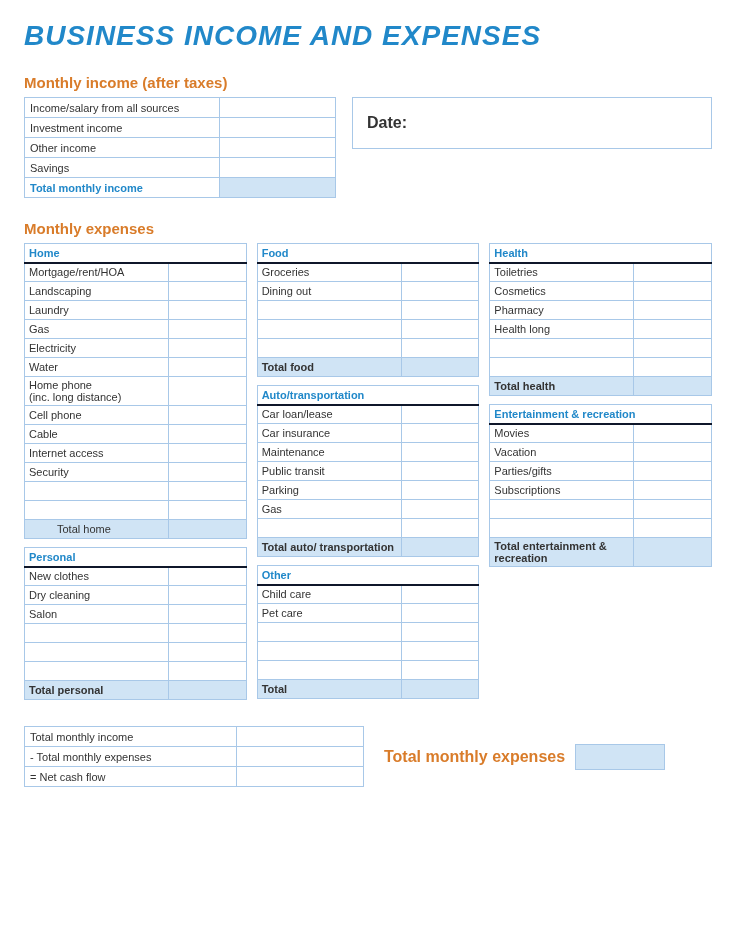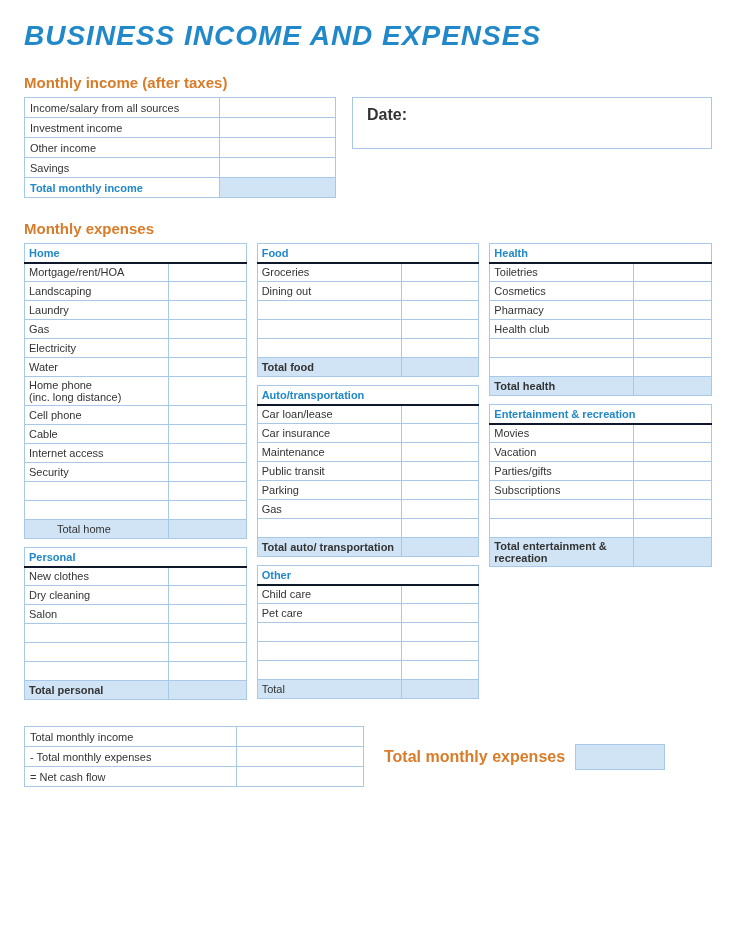--- a/index.html
+++ b/index.html
@@ -40,20 +40,21 @@
     .income-table td.value { width: 120px; background: #fff; }
     .income-table tr:last-child td { color: #2188c9; }
     .date-box {
       border: 1px solid #a8c8e8;
       padding: 8px 14px;
       flex: 1;
       font-size: 16px;
       font-weight: bold;
       height: 52px;
       display: flex;
+      align-items: center;
     }
     
     .expenses-section { margin-bottom: 18px; }
     .expenses-grid { display: flex; gap: 10px; }
     .expense-col { flex: 1; }
     
     .exp-table { border-collapse: collapse; width: 100%; margin-bottom: 8px; }
     .exp-table td {
       border: 1px solid #a8c8e8;
       padding: 2px 4px;
@@ -332,21 +333,21 @@
             </tr>
             <tr class="blank">
               <td class="label"></td>
               <td class="value"></td>
             </tr>
             <tr class="blank">
               <td class="label"></td>
               <td class="value"></td>
             </tr>
             <tr class="total-row">
-              <td class="label" style="font-weight: normal;">Total</td>
+              <td class="label" style="font-weight: bold;">Total</td>
               <td class="value" style="background: rgb(208, 228, 245);"></td>
             </tr>
           </tbody>
         </table>
       </div>
       <div class="expense-col">
         <table class="exp-table">
           <tbody>
             <tr class="category-header">
               <td colspan="2">Health</td>
@@ -357,21 +358,21 @@
             </tr>
             <tr>
               <td class="label">Cosmetics</td>
               <td class="value"></td>
             </tr>
             <tr>
               <td class="label">Pharmacy</td>
               <td class="value"></td>
             </tr>
             <tr>
-              <td class="label">Health club</td>
+              <td class="label">Health long</td>
               <td class="value"></td>
             </tr>
             <tr class="blank">
               <td class="label"></td>
               <td class="value"></td>
             </tr>
             <tr class="blank">
               <td class="label"></td>
               <td class="value"></td>
             </tr>

